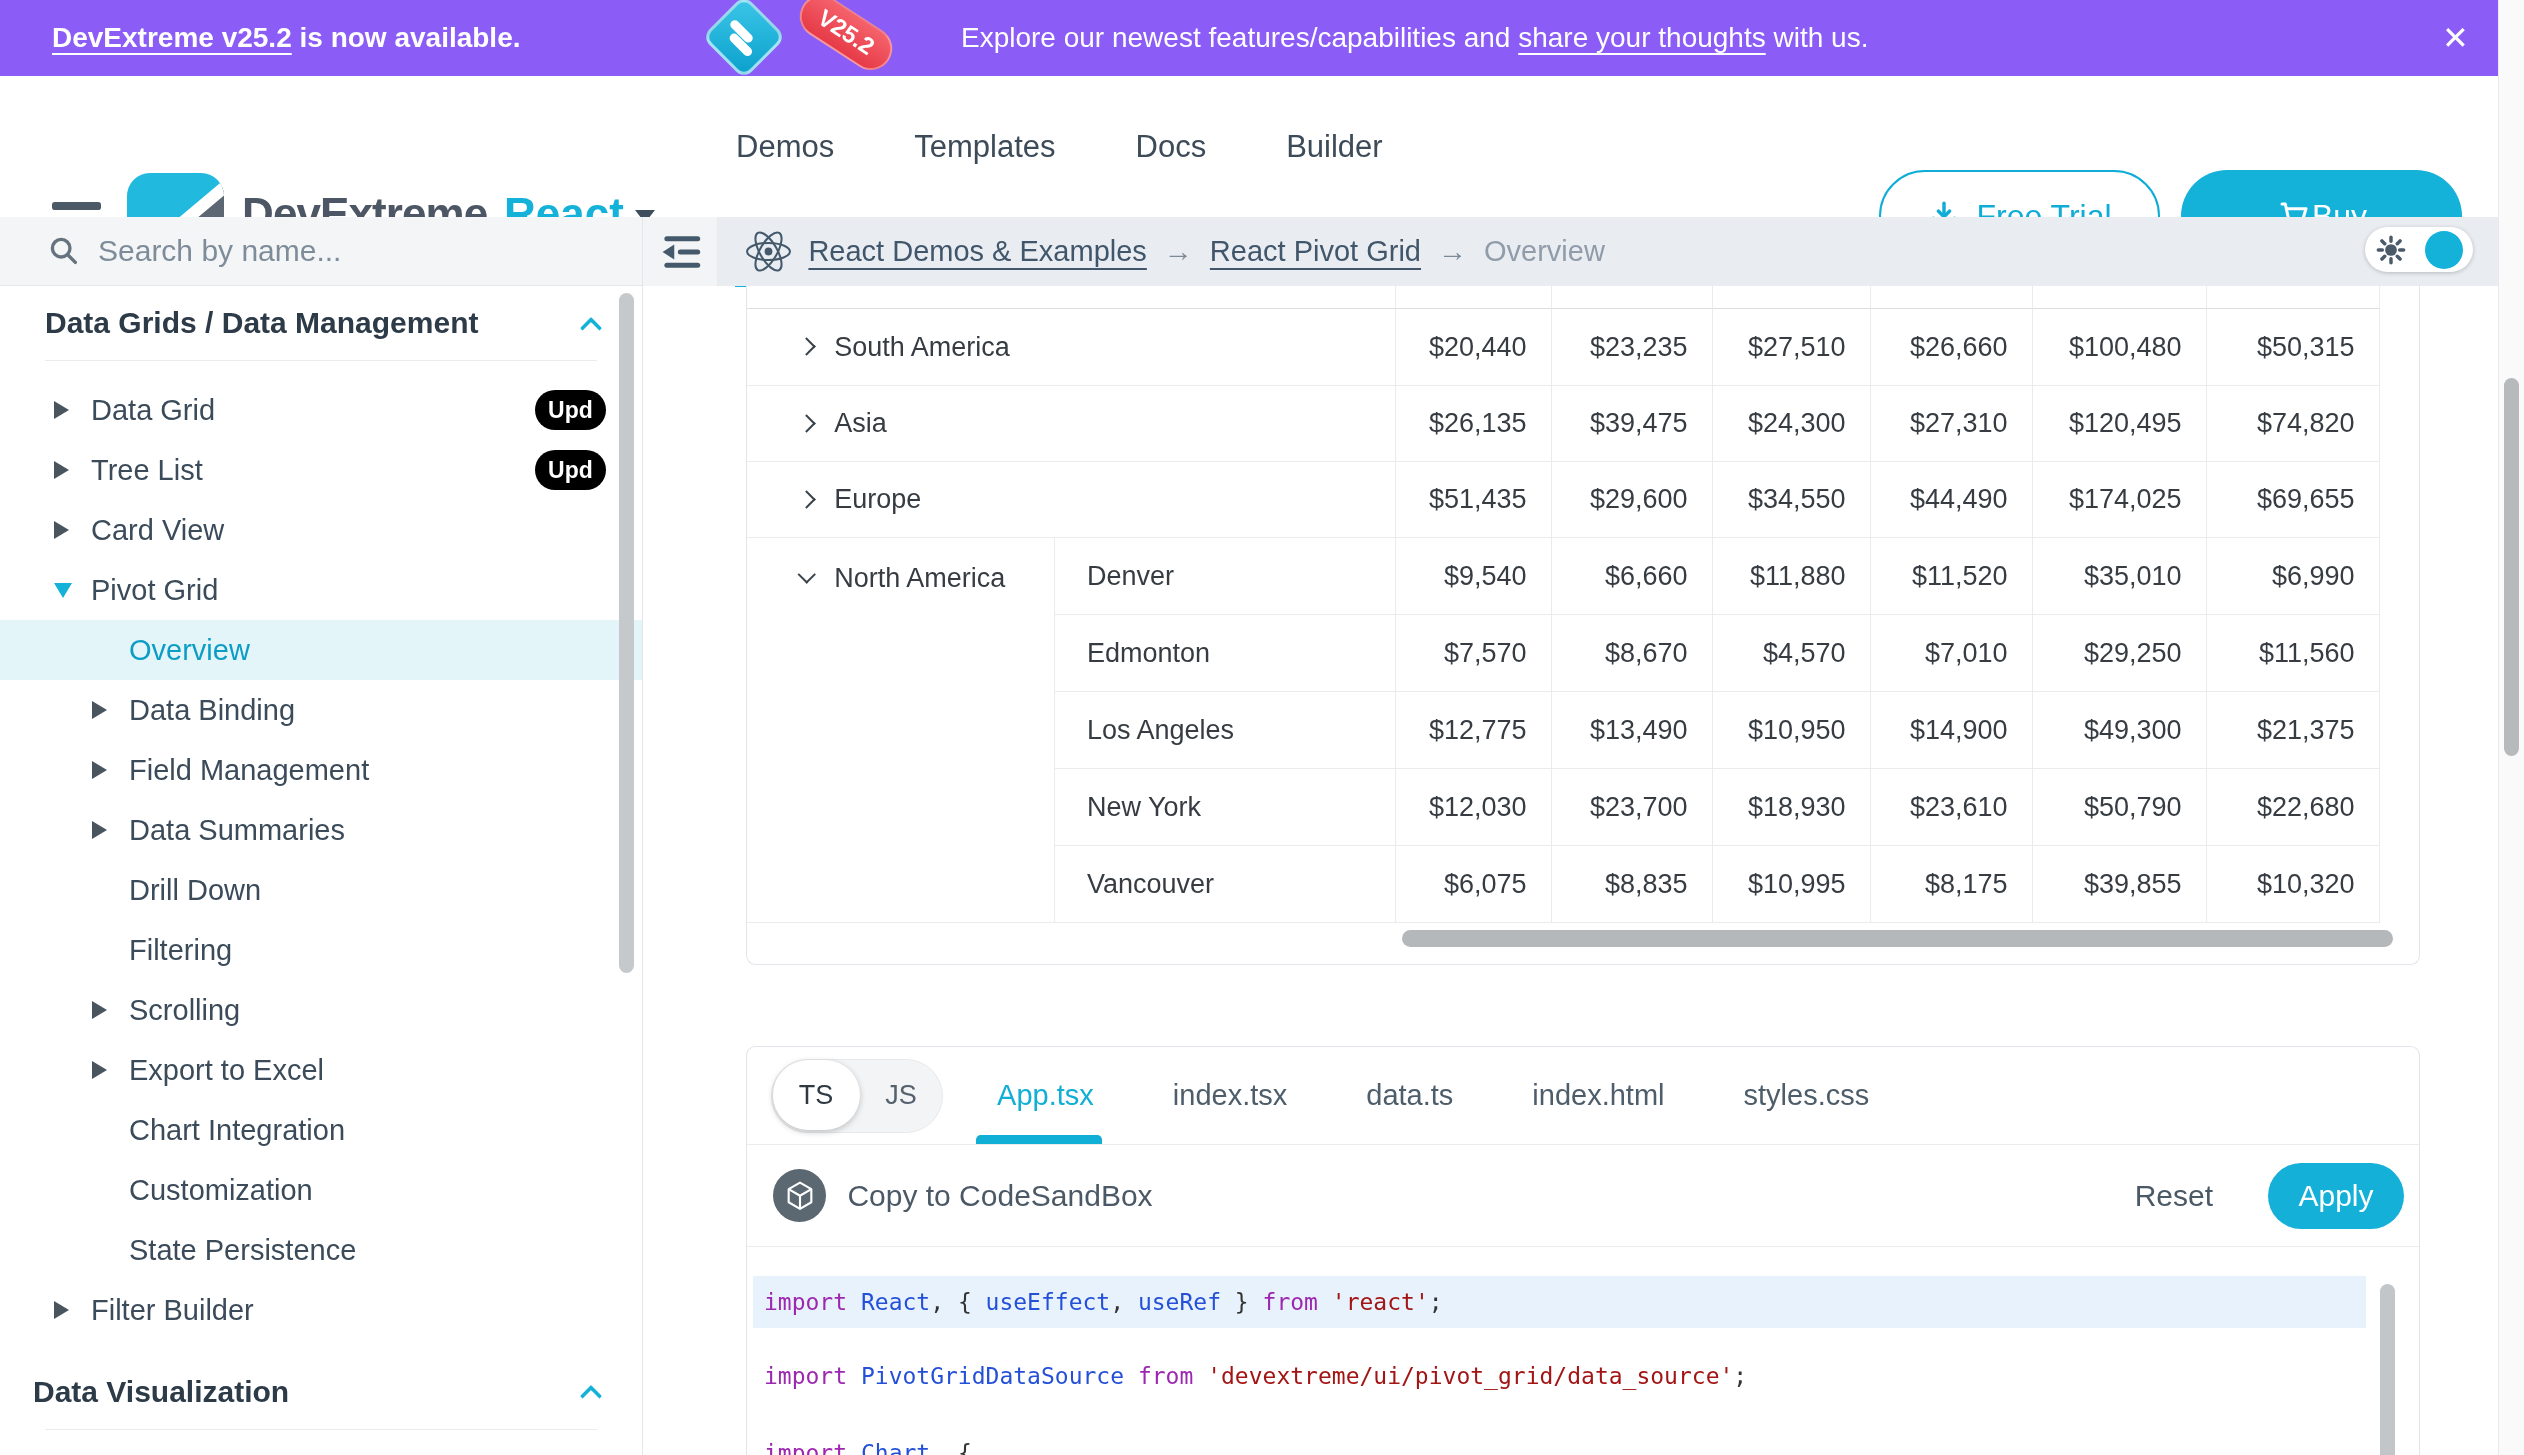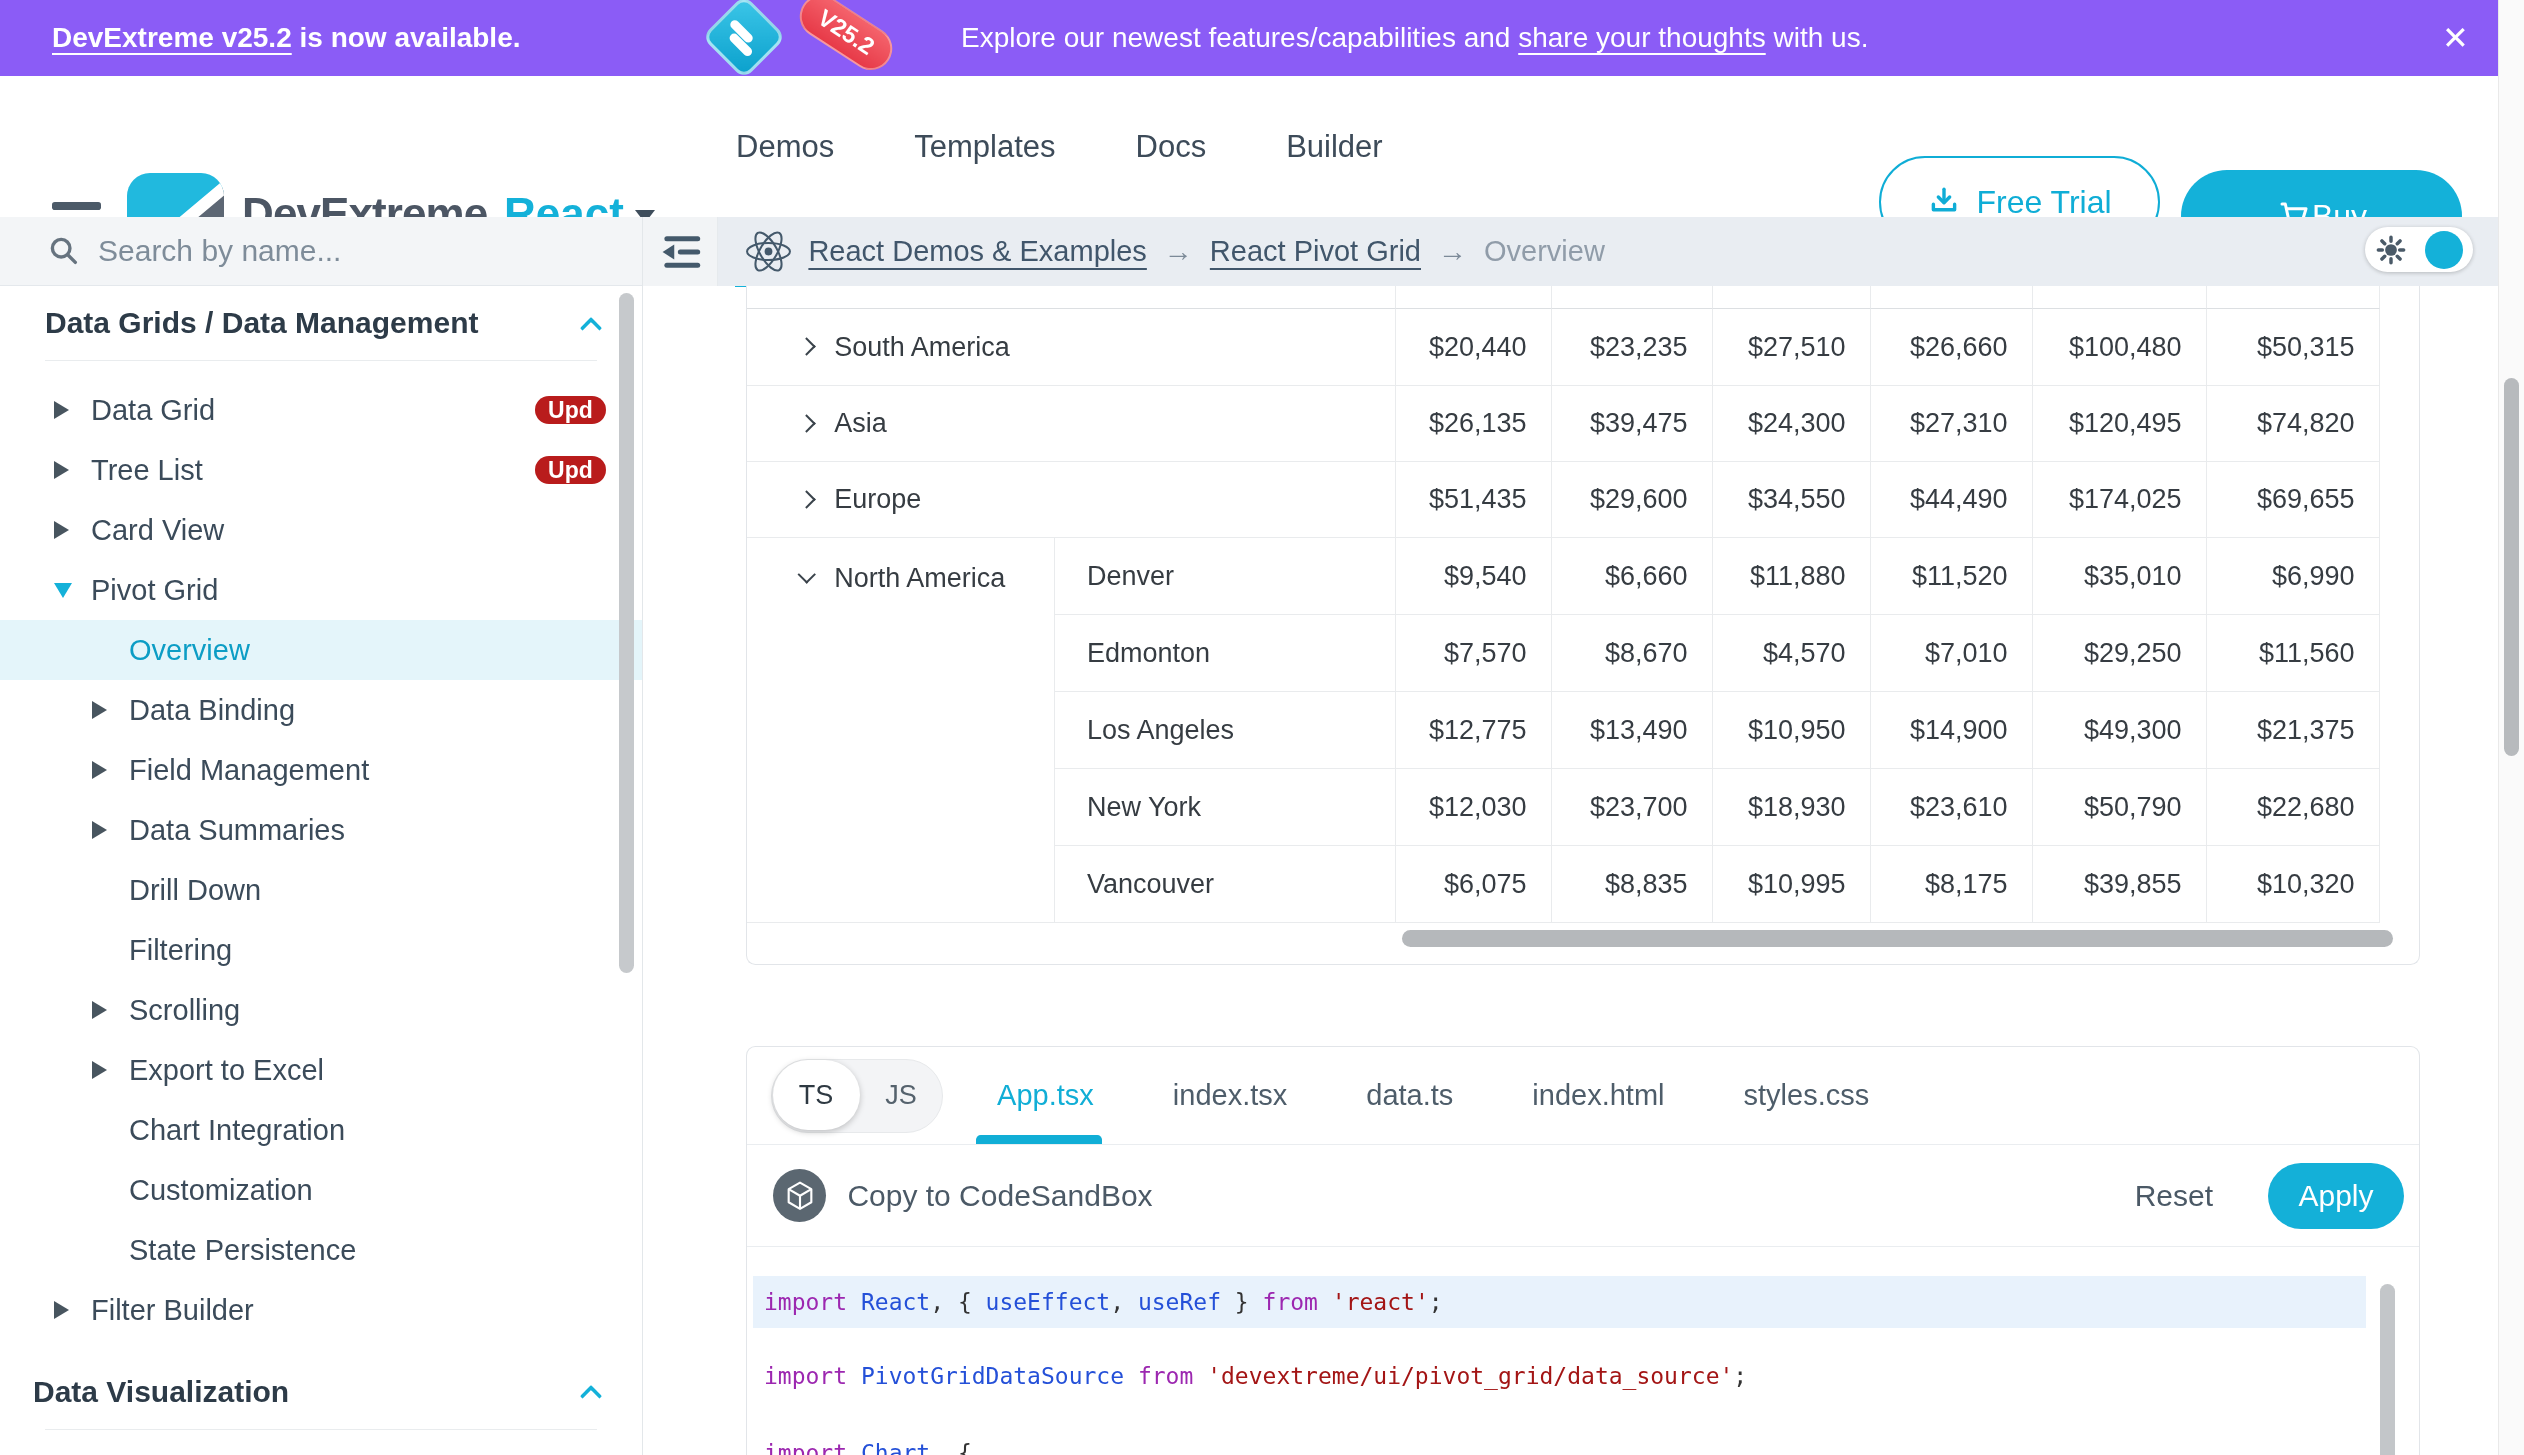--- a/index.html
+++ b/index.html
@@ -46,21 +46,21 @@
   .brand-fw { left:504px; top:113px; font-size:44px; font-weight:bold; color:#14b1d9; cursor:pointer; }
   .brand-caret { left:635px; top:134px; width:0; height:0; border-left:10.4px solid transparent;
                  border-right:10.4px solid transparent; border-top:13.2px solid #3f4e5c; }
   .byline { left:244px; top:168px; font-size:22px; color:#9aa4ae; }
   .nav { left:736px; top:0; height:142px; display:flex; align-items:center; gap:80px; }
   .nav span { font-size:31px; color:#3d4b59; cursor:pointer; }
   .nav-underline { left:735px; top:202px; width:110px; height:8.5px; background:#14b1d9;
                    border-radius:3.8px 3.8px 0 0; }
   .rel-caret { left:1343px; top:178px; width:0; height:0; border-left:9.4px solid transparent;
                border-right:9.4px solid transparent; border-top:12.3px solid #3f4e5c; cursor:pointer; }
-  .btn-trial { left:1879px; top:80px; width:281px; height:92px; border:2.8px solid #0fadd6;
+  .btn-trial { left:1879px; top:94px; width:281px; height:92px; border:2.8px solid #0fadd6;
                border-radius:47px; display:flex; align-items:center; justify-content:center;
                gap:15px; color:#0fadd6; font-size:32px; background:#fff; cursor:pointer; }
   .btn-buy { left:2181px; top:94px; width:281px; height:92px; background:#14b1d9;
              border-radius:47px; display:flex; align-items:center; justify-content:center;
              color:#fff; font-size:32px; cursor:pointer; }
 
   
   .sidebar { left:0; top:217px; width:643px; height:1239px; background:#fff;
              border-right:0.9px solid #e3e7ea; overflow:hidden; }
   .search-bar { position:absolute; left:0; top:0; width:100%; height:69px; background:#f3f5f7;
@@ -81,22 +81,22 @@
   .side-item { height:60px; display:flex; align-items:center; padding-left:54px; cursor:pointer; }
   .side-item.child { padding-left:92px; }
   .slot { width:37px; display:flex; align-items:center; }
   .tri-r { width:0; height:0; border-left:15px solid #48555f; border-top:9.4px solid transparent;
            border-bottom:9.4px solid transparent; }
   .tri-d { width:0; height:0; border-top:15px solid #14b1d9; border-left:9.4px solid transparent;
            border-right:9.4px solid transparent; }
   .side-label { font-size:29px; color:#3b4b5a; }
   .side-item.active { background:#e4f5fa; }
   .side-item.active .side-label { color:#0c9dc5; }
-  .badge { margin-left:auto; margin-right:36px; background:#b91c1c; color:#fff; font-size:23px;
-           font-weight:bold; height:28px; min-width:66px; border-radius:20px;
+  .badge { margin-left:auto; margin-right:36px; background:#000000; color:#fff; font-size:23px;
+           font-weight:bold; height:40px; min-width:66px; border-radius:20px;
            display:flex; align-items:center; justify-content:center; padding:0 13.2px; }
   .side-thumb { left:619px; top:293px; width:15px; height:680px; background:#c6c9cc; border-radius:7.6px; }
 
   
   .collapse-panel { left:643px; top:217px; width:75px; height:69px; background:#f2f4f6;
                     border-right:0.9px solid #e6eaed; display:flex; align-items:center;
                     justify-content:center; cursor:pointer; }
   .band { left:718px; top:217px; width:1781px; height:69px; background:#e9edf2;
           display:flex; align-items:center; }
   .band .react-ic { margin-left:26.4px; }

